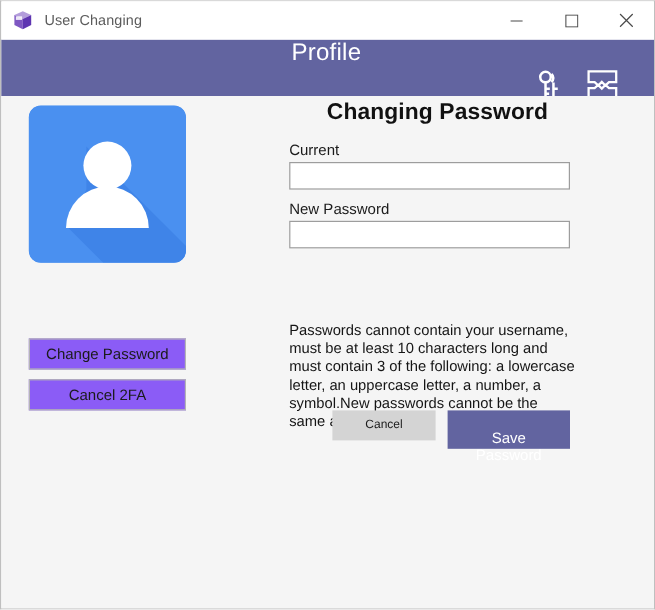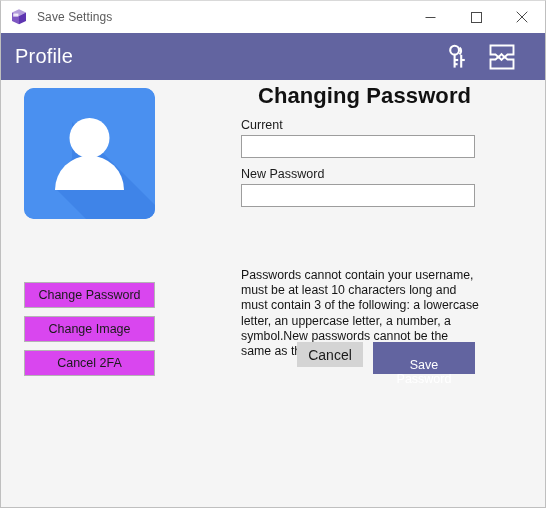--- a/index.html
+++ b/index.html
@@ -61,20 +61,21 @@
   .winbtn svg { display: block; }
 
   
   .header {
     height: 47px;
     background: #6264a0;
     display: flex;
     align-items: center;
     padding: 0 16px 0 14px;
     box-sizing: border-box;
+    flex-direction: column;
   }
   .header-title {
     color: #ffffff;
     font-size: 20px;
     font-weight: 400;
     letter-spacing: .2px;
   }
   .header-icons {
     margin-left: auto;
     display: flex;
@@ -121,21 +122,21 @@
     position: absolute;
     left: 23px;
     top: 202px;
     display: flex;
     flex-direction: column;
     gap: 8px;
   }
   .side-btn {
     width: 131px;
     height: 26px;
-    background: #d946ef;
+    background: #8b5cf6;
     border: 1px solid #b4b4b4;
     font-family: "Liberation Sans", sans-serif;
     font-size: 12.5px;
     color: #1b1b1b;
     text-align: center;
     line-height: 24px;
     box-sizing: border-box;
     padding: 0;
     cursor: default;
   }
@@ -144,21 +145,21 @@
   .right-col {
     flex: 1 1 auto;
     position: relative;
   }
   .form-title {
     position: absolute;
     left: 0;
     right: 45px;
     top: 3px;
     text-align: center;
-    font-size: 22px;
+    font-size: 19px;
     font-weight: bold;
     color: #111111;
     letter-spacing: .1px;
   }
   .field-group { position: absolute; left: 12px; width: 234px; }
   .field-label {
     font-size: 12.5px;
     color: #1b1b1b;
     margin-bottom: 3px;
     display: block;
@@ -194,26 +195,26 @@
   .action-row {
     position: absolute;
     left: 12px;
     top: 262px;
     width: 234px;
     display: flex;
     justify-content: flex-end;
     gap: 10px;
   }
   .btn-cancel {
-    width: 66px;
+    width: 86px;
     height: 25px;
     background: #d4d4d4;
     border: none;
     font-family: "Liberation Sans", sans-serif;
-    font-size: 14px;
+    font-size: 10px;
     color: #1b1b1b;
     padding: 0;
     cursor: default;
   }
   .btn-save {
     width: 102px;
     height: 25px;
     background: #6264a0;
     border: none;
     font-family: "Liberation Sans", sans-serif;
@@ -228,21 +229,21 @@
 
 <div class="window">
 
   <div class="titlebar">
     <svg class="title-app-icon" viewBox="0 0 18 18">
       <polygon points="2,4.6 9,1.3 16,4.6 9,7.9" fill="#b39ddb"></polygon>
       <polygon points="2,4.6 9,7.9 9,16.3 2,12.9" fill="#7e57c2"></polygon>
       <polygon points="16,4.6 9,7.9 9,16.3 16,12.9" fill="#5e35b1"></polygon>
       <rect x="3.2" y="5.6" width="5.2" height="3" fill="#ffffff" opacity="0.85"></rect>
     </svg>
-    <span class="title-text">Save Settings</span>
+    <span class="title-text">User Changing</span>
     <div class="winbtns">
       <div class="winbtn">
         <svg width="11" height="11" viewBox="0 0 11 11">
             <path d="M0.5 5.5 H10.5" stroke="#4a4a4a" stroke-width="1" fill="none"></path>
           </svg>
       </div>
       <div class="winbtn">
         <svg width="11" height="11" viewBox="0 0 11 11">
             <rect x="0.5" y="0.5" width="10" height="10" stroke="#4a4a4a" stroke-width="1" fill="none"></rect>
           </svg>
@@ -296,21 +297,20 @@
             <rect x="0" y="0" width="131" height="131" fill="#4a90f0"></rect>
             <path d="M48 34 L131 117 L131 131 L62 131 L33 102 L48 70 Z" fill="#3d82e6" opacity="0.85"></path>
             <circle cx="65.5" cy="50" r="20" fill="#ffffff"></circle>
             <path d="M31 102 a34.5 34.5 0 0 1 69 0 Z" fill="#ffffff"></path>
           </g>
         </svg>
       </div>
 
       <div class="side-buttons">
         <button class="side-btn">Change Password</button>
-        <button class="side-btn">Change Image</button>
         <button class="side-btn">Cancel 2FA</button>
       </div>
     </div>
 
     <div class="right-col">
       <div class="form-title">Changing Password</div>
 
       <div class="field-group g2">
         <label class="field-label">New Password</label>
         <input class="field-input" type="password" placeholder="" style="">

